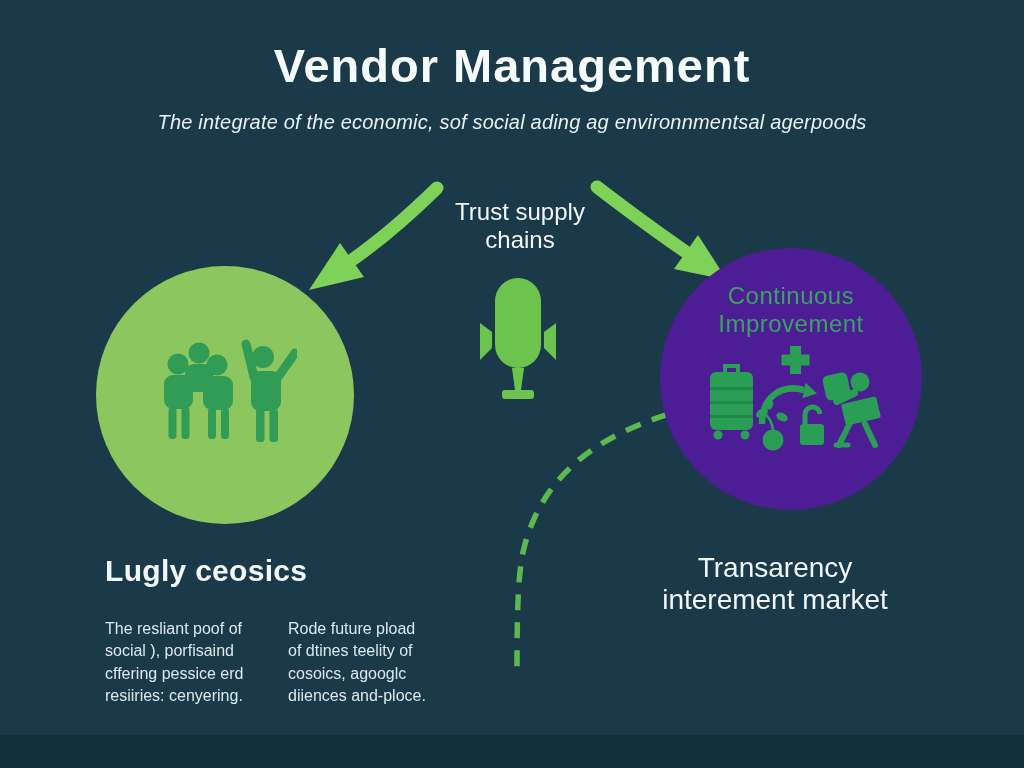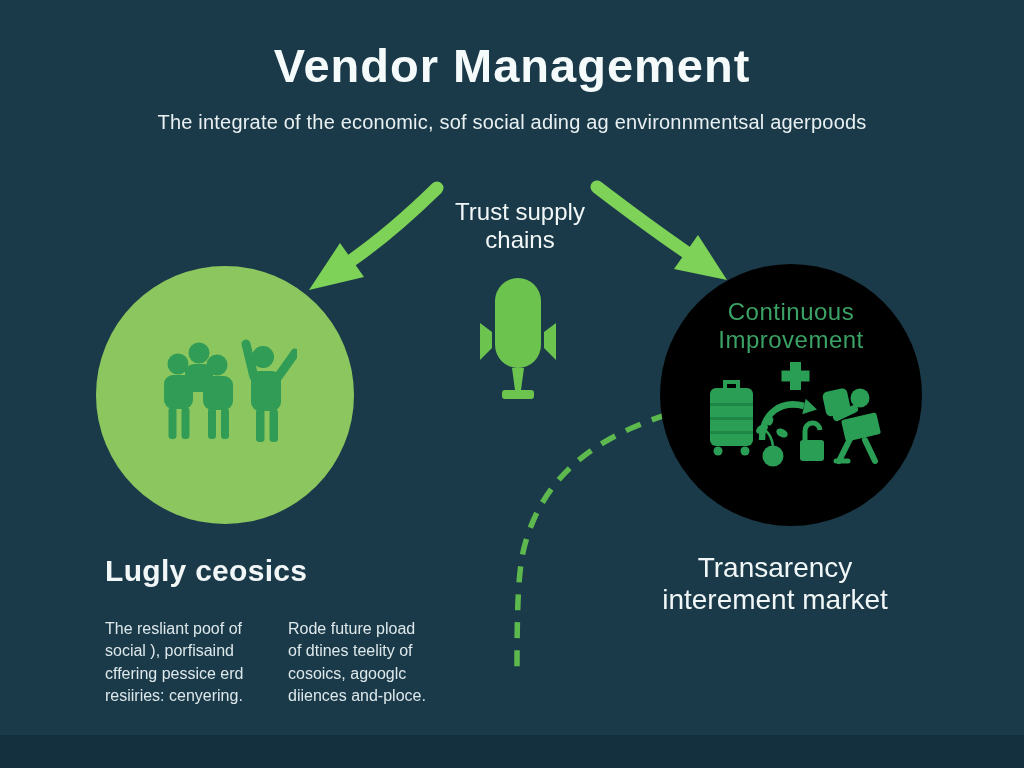--- a/index.html
+++ b/index.html
@@ -9,30 +9,30 @@
     font-family:"Liberation Sans","DejaVu Sans",sans-serif;
     -webkit-font-smoothing:antialiased;
   }
   .abs{position:absolute;}
   .title{
     left:0;right:0;top:38px;text-align:center;
     font-size:47px;font-weight:bold;letter-spacing:1px;color:#f5fafa;
   }
   .subtitle{
     left:0;right:0;top:111px;text-align:center;
-    font-size:20px;font-weight:500;letter-spacing:.2px;color:#e9f0f2;
+    font-size:20px;font-weight:500;letter-spacing:.2px;color:#e9f0f2;font-style:italic;
   }
   .center-label{
     left:400px;top:198px;width:240px;text-align:center;
     font-size:24px;line-height:28px;font-weight:500;color:#f2f7f7;
   }
   .overlay{left:0;top:0;width:1024px;height:768px;pointer-events:none;}
   .circle{border-radius:50%;}
   .left-circle{left:96px;top:266px;width:258px;height:258px;background:#8cc65e;}
-  .right-circle{left:660px;top:264px;width:262px;height:262px;background:#000000;}
+  .right-circle{left:660px;top:248px;width:262px;height:262px;background:#4c1d95;}
   .people-svg{left:61px;top:70px;width:140px;height:117px;}
   .mic-svg{left:478px;top:276px;width:80px;height:128px;}
   .ci-title{
     position:absolute;left:0;top:34px;width:100%;text-align:center;
     font-size:24px;line-height:28px;font-weight:500;color:#3ba265;letter-spacing:.5px;
   }
   .ci-icons{position:absolute;left:44px;top:96px;width:182px;height:110px;}
   .left-heading{
     left:105px;top:554px;font-size:30px;font-weight:600;color:#f1f6f7;letter-spacing:.3px;
   }

